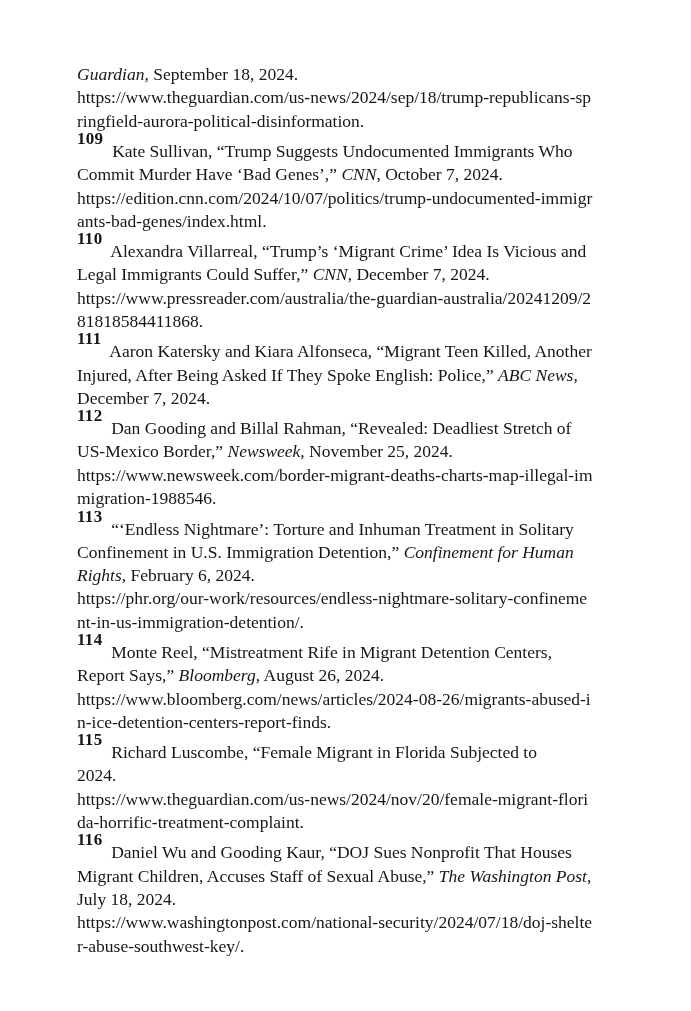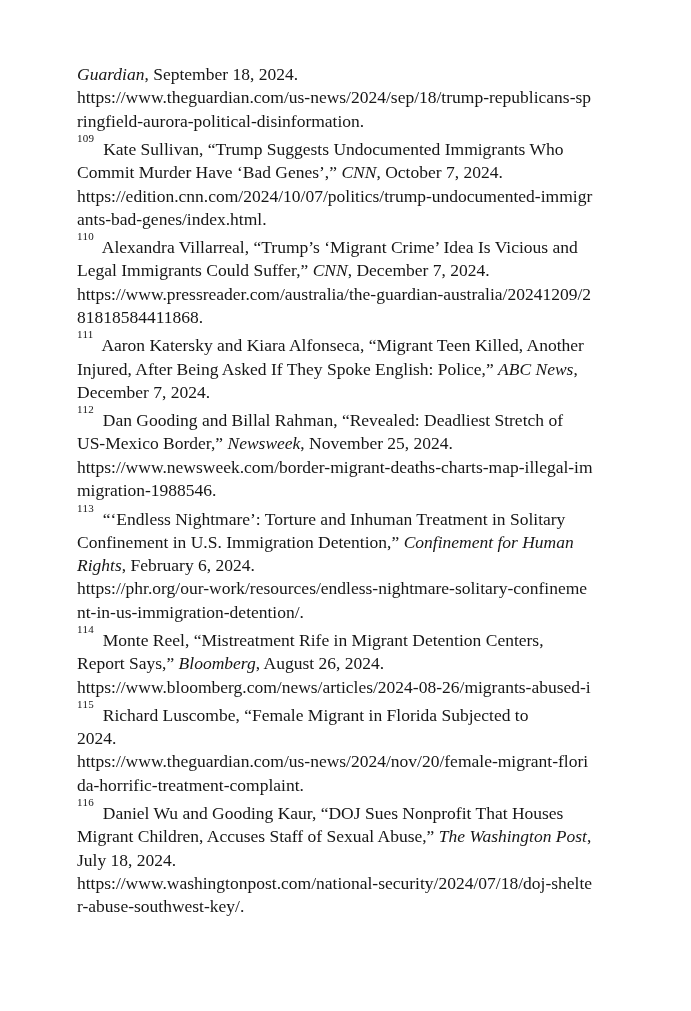--- a/index.html
+++ b/index.html
@@ -18,24 +18,25 @@
     position: absolute;
     left: 77px; top: 63px;
     width: 560px;
     font-size: 17.5px;
     line-height: 23.35px;
     color: #161616;
   }
   .line { white-space: pre; }
   .it { font-style: italic; }
   sup.fn {
-    font-size: 11px;
+    font-size: 17px;
     position: relative;
     top: -6px;
     letter-spacing: 0.3px;
+    font-weight: bold;
   }
 </style>
 </head>
 <body>
 
 <div class="page">
   <div class="content" style="color: rgb(22, 22, 22);">
       <div class="line"><span class="it">Guardian</span><span>, September 18, 2024.</span></div>
       <div class="line"><span>https://www.theguardian.com/us-news/2024/sep/18/trump-republicans-sp</span></div>
       <div class="line"><span>ringfield-aurora-political-disinformation.</span></div>
@@ -55,20 +56,21 @@
       <div class="line"><span>https://www.newsweek.com/border-migrant-deaths-charts-map-illegal-im</span></div>
       <div class="line"><span>migration-1988546.</span></div>
       <div class="line"><sup class="fn">113</sup><span>  “‘Endless Nightmare’: Torture and Inhuman Treatment in Solitary</span></div>
       <div class="line"><span>Confinement in U.S. Immigration Detention,” </span><span class="it">Confinement for Human</span></div>
       <div class="line"><span class="it">Rights</span><span>, February 6, 2024.</span></div>
       <div class="line"><span>https://phr.org/our-work/resources/endless-nightmare-solitary-confineme</span></div>
       <div class="line"><span>nt-in-us-immigration-detention/.</span></div>
       <div class="line"><sup class="fn">114</sup><span>  Monte Reel, “Mistreatment Rife in Migrant Detention Centers,</span></div>
       <div class="line"><span>Report Says,” </span><span class="it">Bloomberg</span><span>, August 26, 2024.</span></div>
       <div class="line"><span>https://www.bloomberg.com/news/articles/2024-08-26/migrants-abused-i</span></div>
+      <div class="line"><span>n-ice-detention-centers-report-finds.</span></div>
       <div class="line"><sup class="fn">115</sup><span>  Richard Luscombe, “Female Migrant in Florida Subjected to</span></div>
       <div class="line"><span>2024.</span></div>
       <div class="line"><span>https://www.theguardian.com/us-news/2024/nov/20/female-migrant-flori</span></div>
       <div class="line"><span>da-horrific-treatment-complaint.</span></div>
       <div class="line"><sup class="fn">116</sup><span>  Daniel Wu and Gooding Kaur, “DOJ Sues Nonprofit That Houses</span></div>
       <div class="line"><span>Migrant Children, Accuses Staff of Sexual Abuse,” </span><span class="it">The Washington Post</span><span>,</span></div>
       <div class="line"><span>July 18, 2024.</span></div>
       <div class="line"><span>https://www.washingtonpost.com/national-security/2024/07/18/doj-shelte</span></div>
       <div class="line"><span>r-abuse-southwest-key/.</span></div>
     </div>

